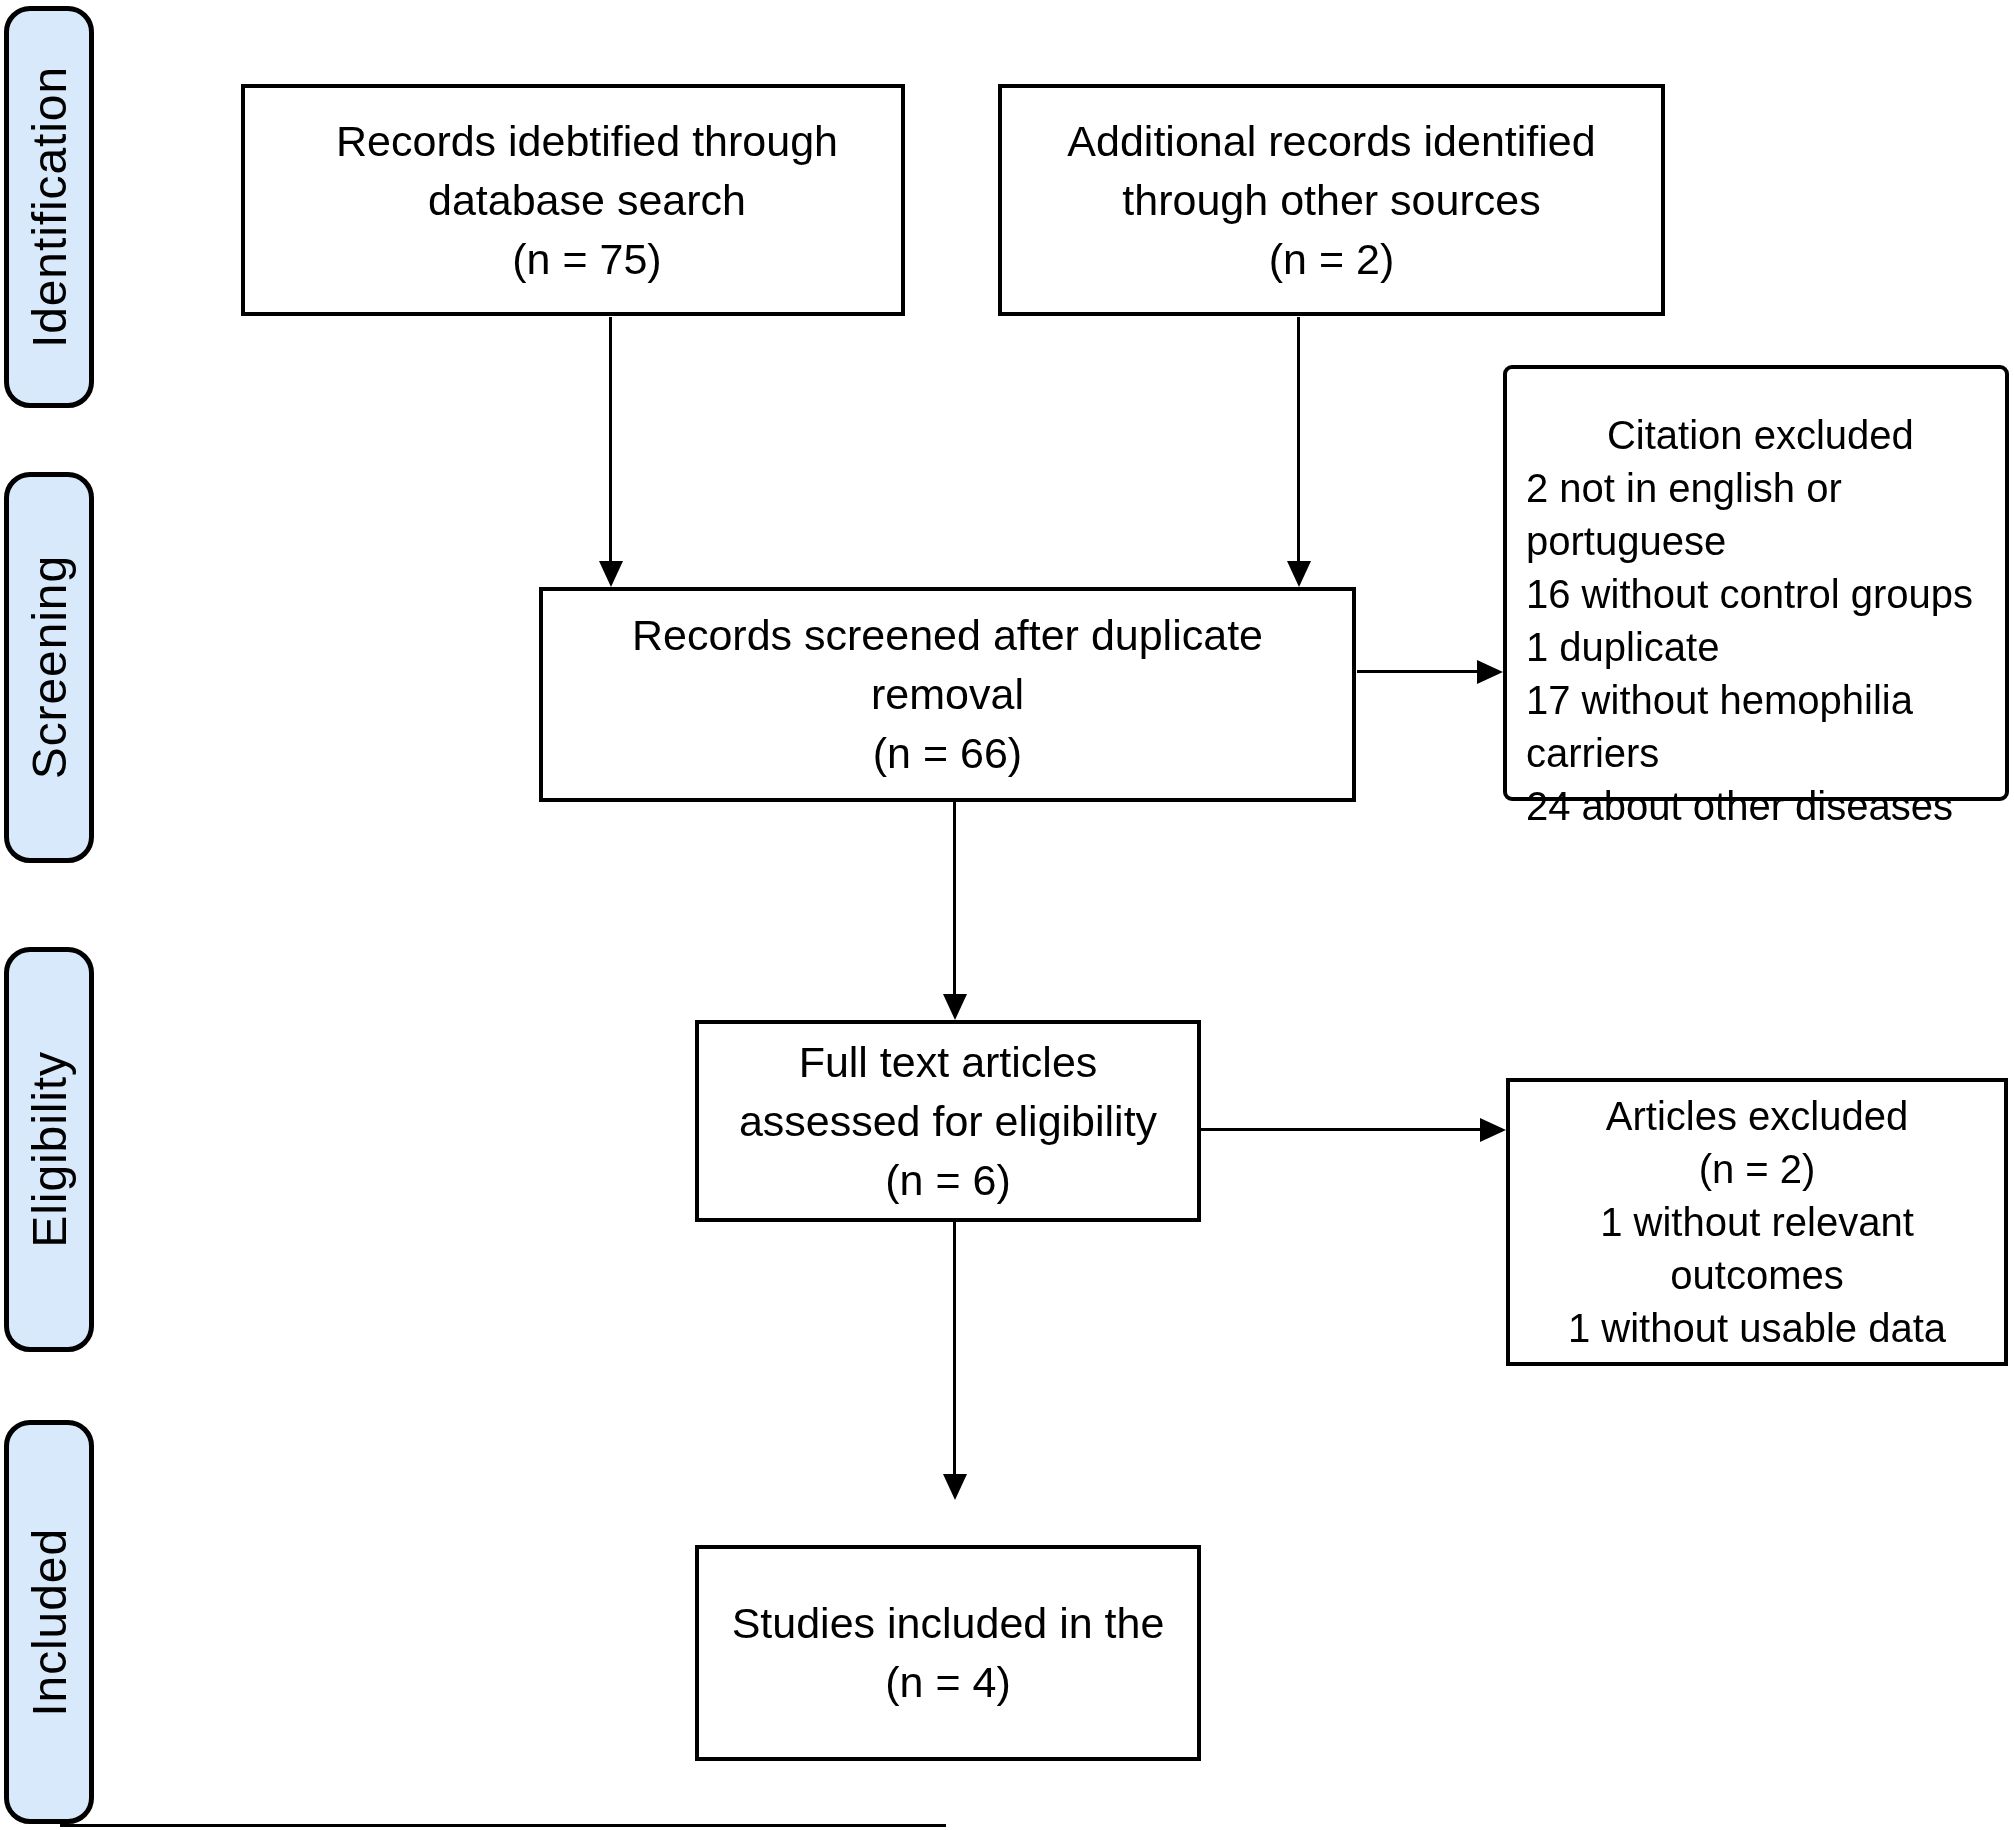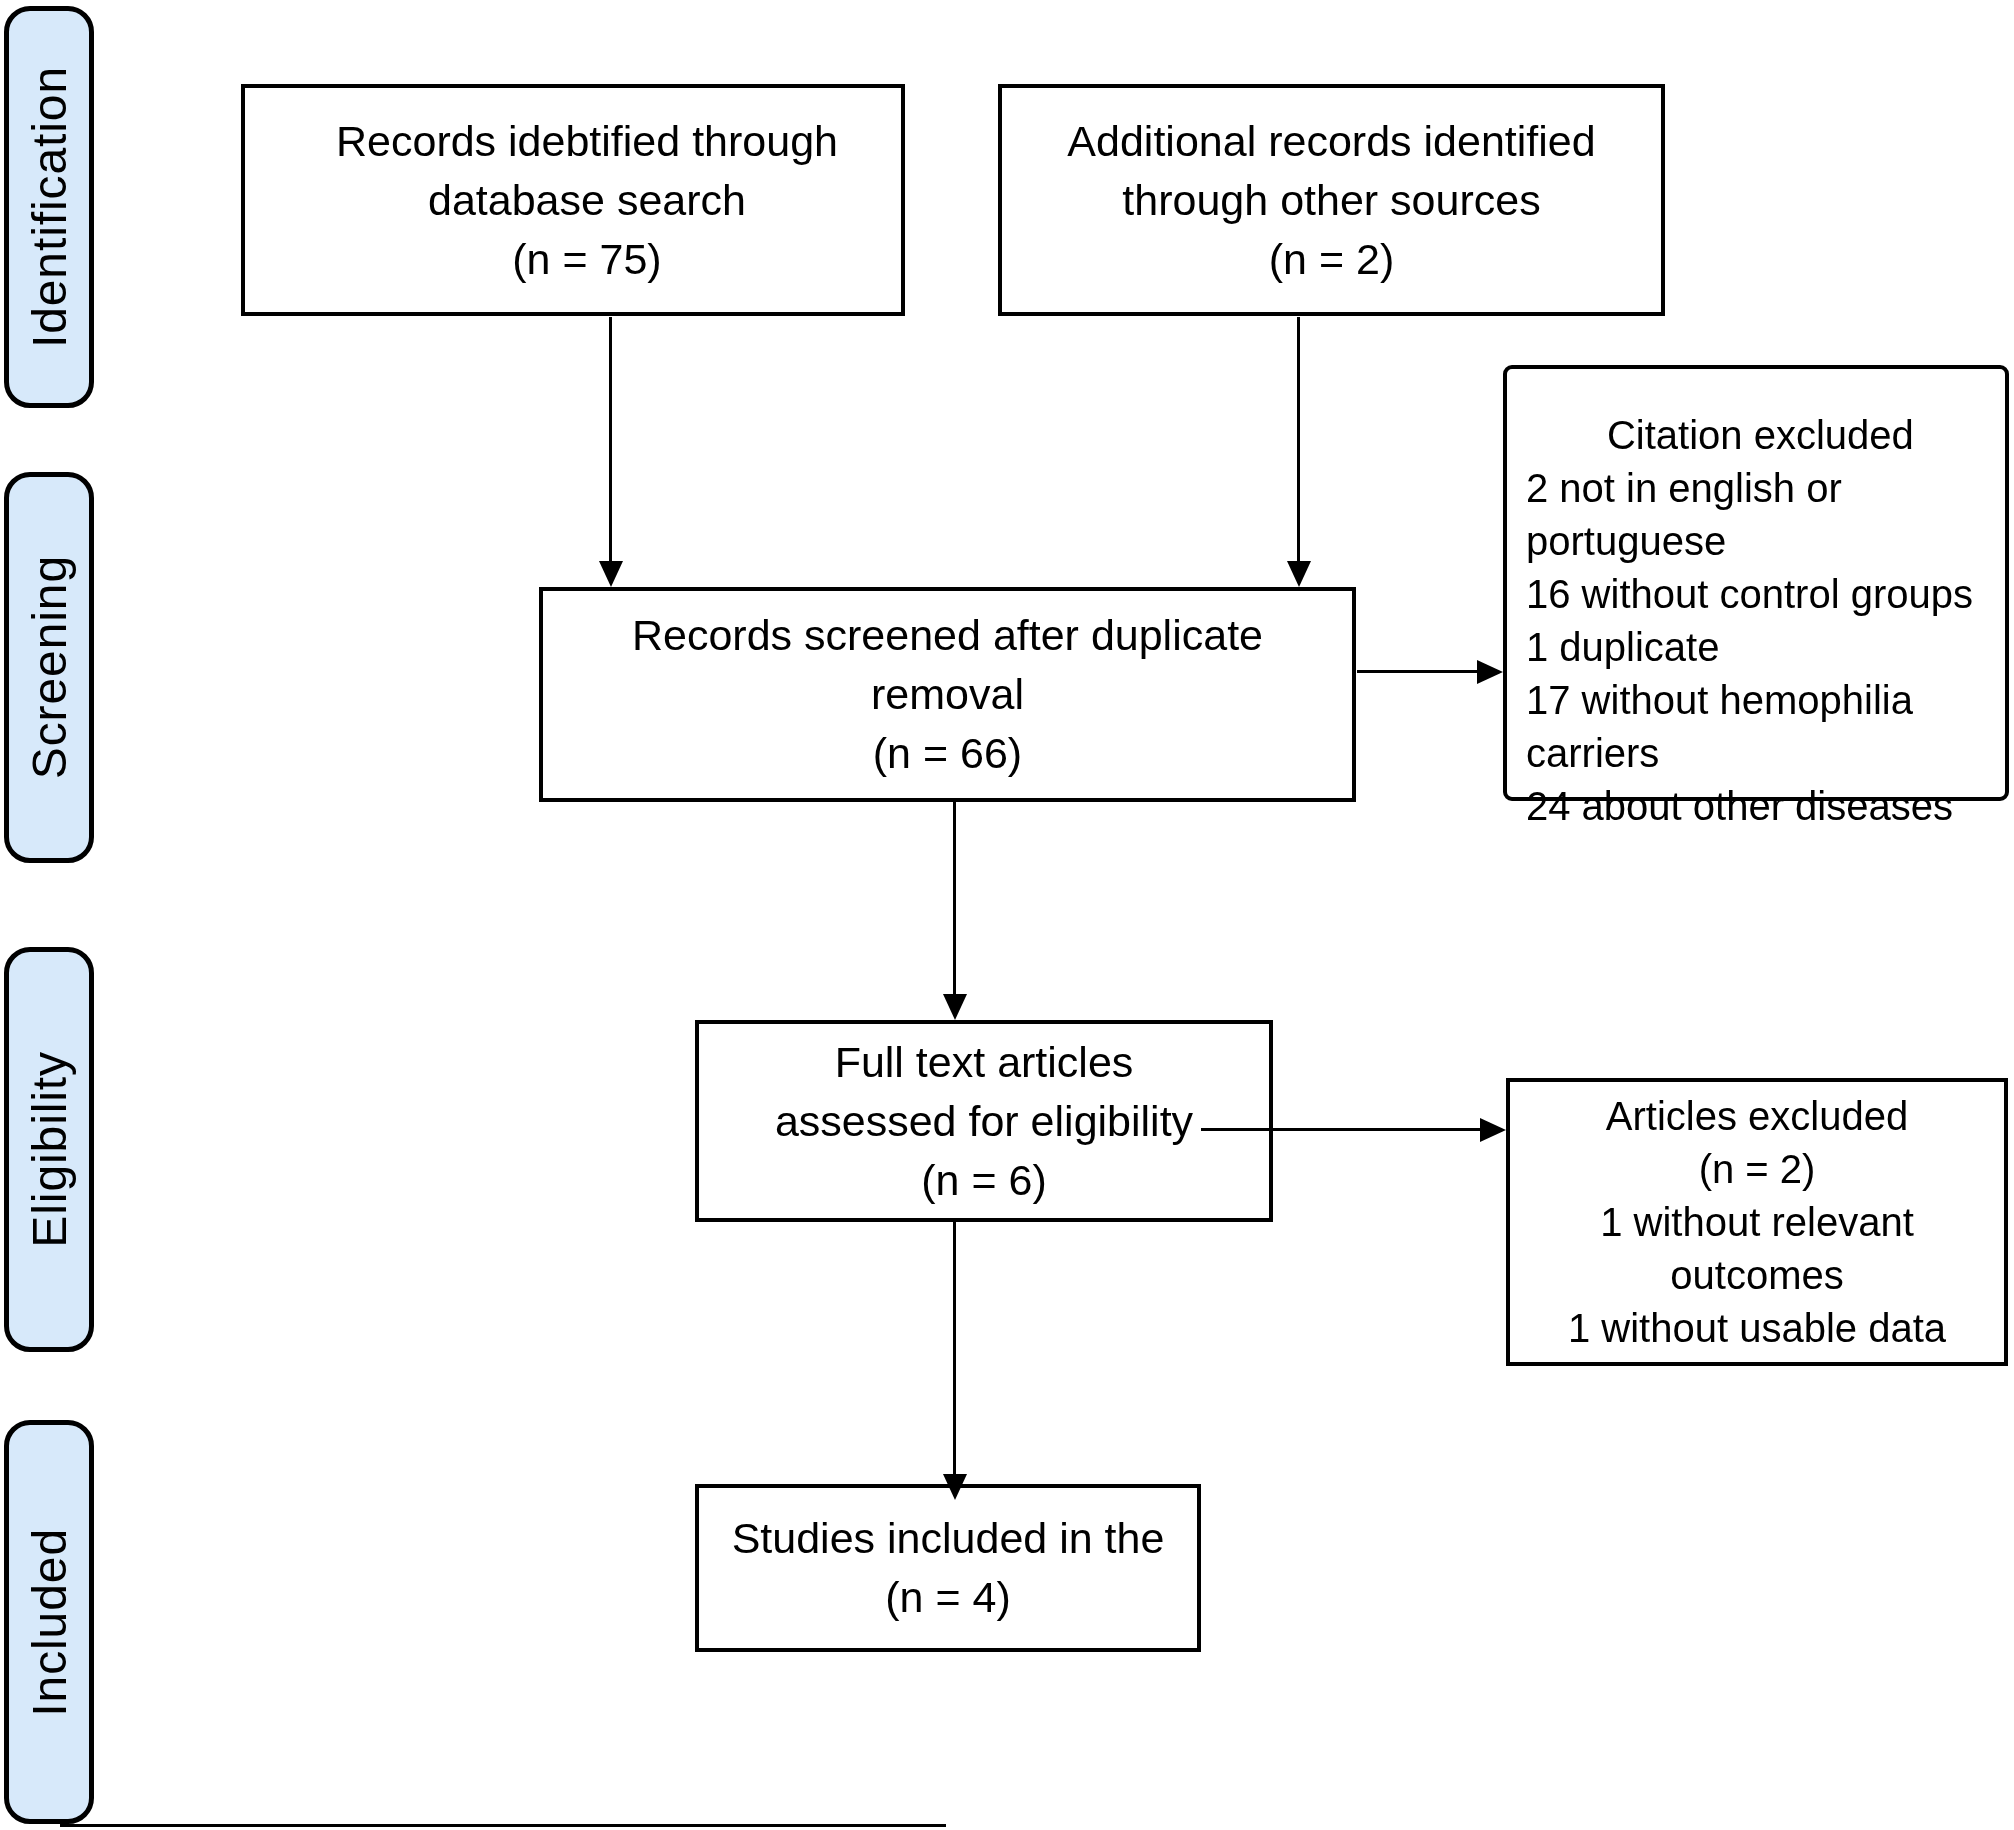--- a/index.html
+++ b/index.html
@@ -55,22 +55,22 @@
     flex-direction:column;
     align-items:center;
     justify-content:center;
     text-align:center;
     font-size:43px;
     line-height:59px;
   }
   .box-records-identified{left:241px;top:84px;width:664px;height:232px;padding-left:28px;}
   .box-additional-records{left:998px;top:84px;width:667px;height:232px;}
   .box-records-screened{left:539px;top:587px;width:817px;height:215px;}
-  .box-full-text{left:695px;top:1020px;width:578px;height:202px;}
-  .box-studies-included{left:695px;top:1484px;width:506px;height:168px;}
+  .box-full-text{left:695px;top:1020px;width:506px;height:202px;}
+  .box-studies-included{left:695px;top:1545px;width:506px;height:216px;}
 
   
   .excl-box{
     position:absolute;
     background:var(--background);
     border:4.3px solid var(--border);
     font-size:40px;
     line-height:53px;
   }
   .box-citation-excluded{

